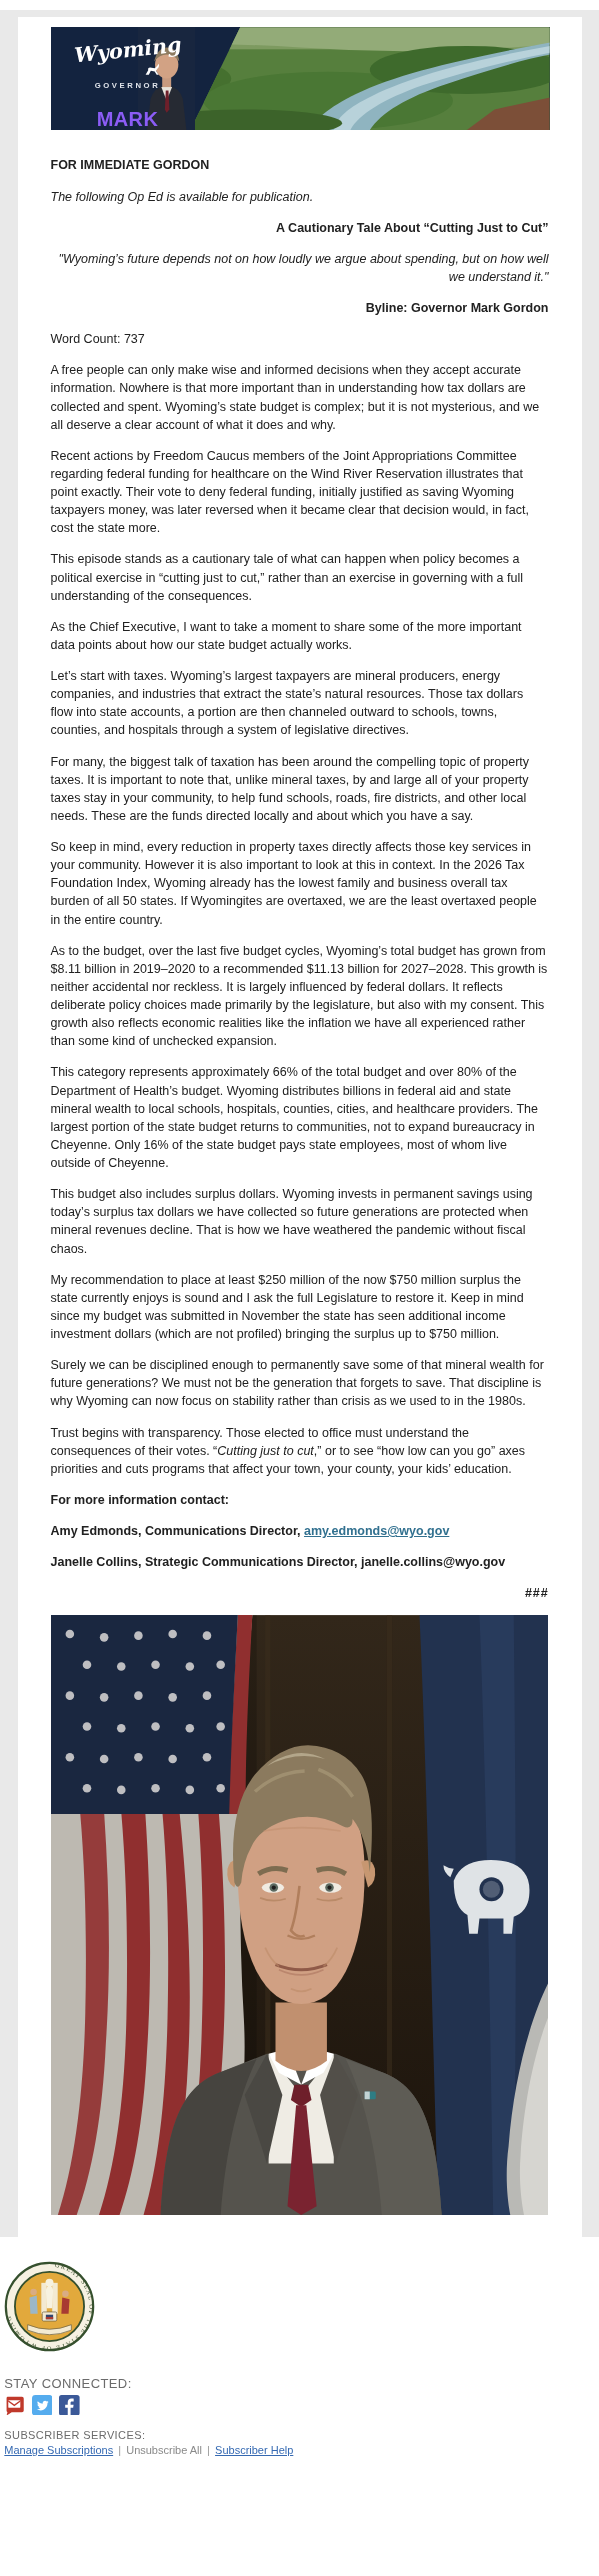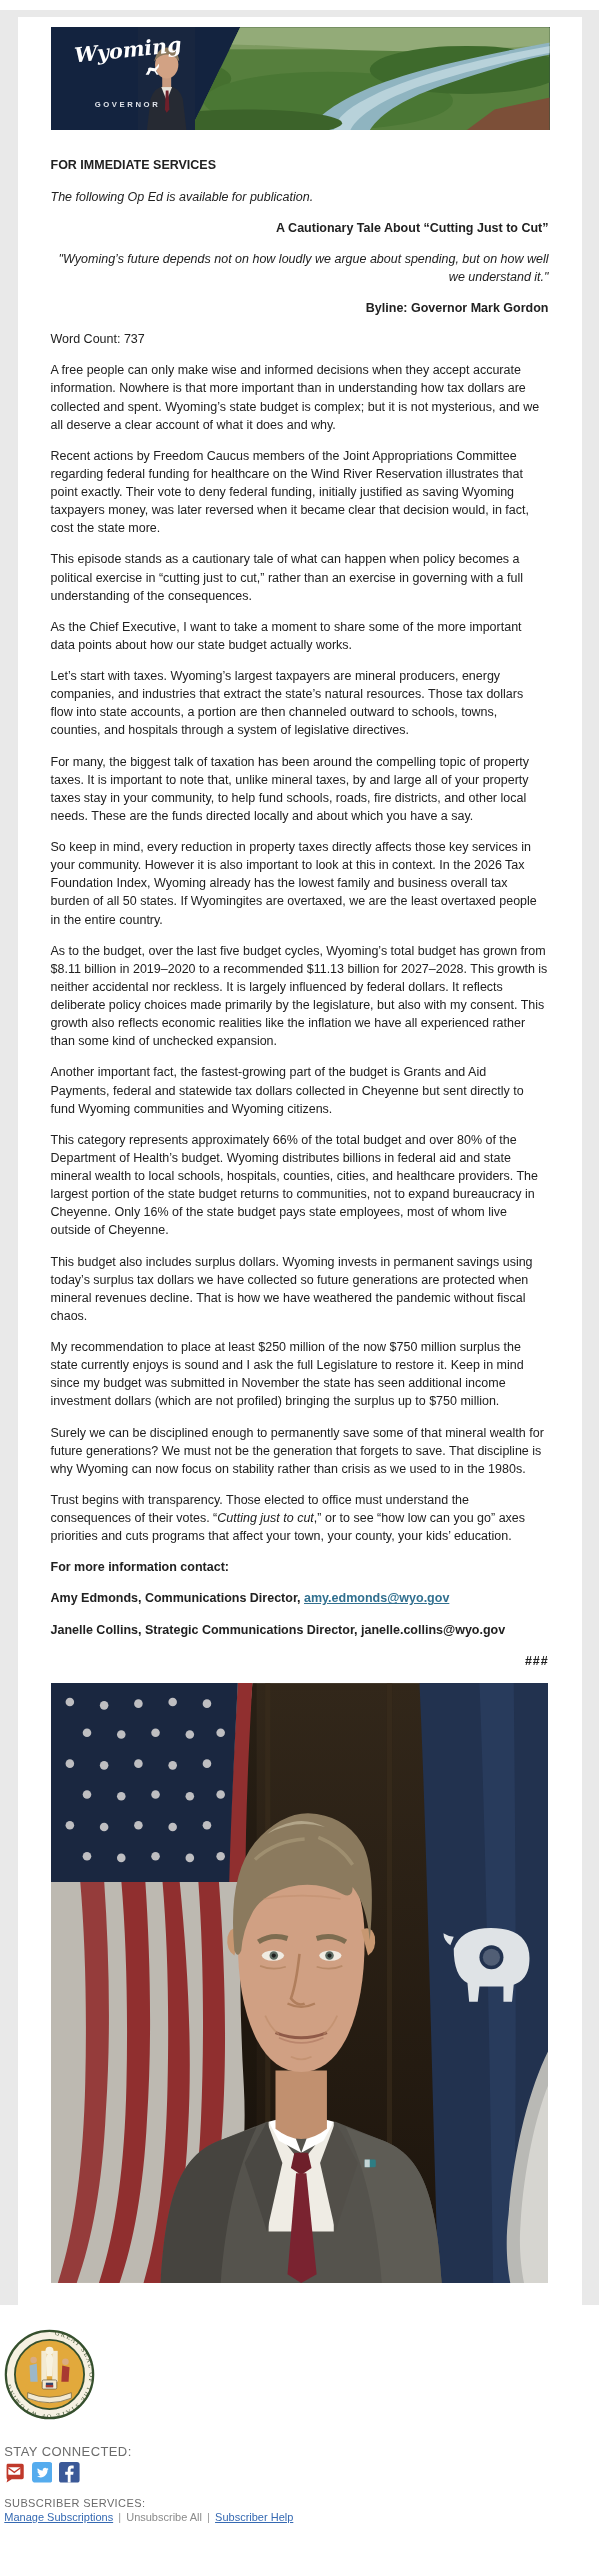--- a/index.html
+++ b/index.html
@@ -10,21 +10,21 @@
         padding:10.3px 33px 22px 33px;}
   
   .banner{position:relative;width:499px;height:103px;background:#13233f;overflow:hidden;}
   .banner-landscape{position:absolute;top:0;right:0;width:100%;height:100%;
         clip-path:polygon(38% 0,100% 0,100% 100%,28% 100%);}
   .banner-gov{position:absolute;top:0;left:17.5%;width:11.5%;height:100%;}
   .banner-text{position:absolute;top:12px;left:12px;width:130px;text-align:center;color:#fff;}
   .wyo-script{font-family:"DejaVu Serif",serif;font-style:italic;font-weight:bold;
         font-size:20.6px;transform:rotate(-6deg);line-height:1.1;}
   .horse-mark{height:13px;margin:0.9px 0 1.7px 50px;}
-  .gov-label{font-size:7.7px;font-weight:bold;letter-spacing:2.6px;color:#dfe3ea;margin-top:19px;}
+  .gov-label{font-size:7.7px;font-weight:bold;letter-spacing:2.6px;color:#dfe3ea;margin-top:0;}
   .gov-name{font-size:20px;font-weight:bold;letter-spacing:0.4px;color:#8b5cf6;margin-top:18px;}
   
   .article{margin-top:26px;font-size:12.5px;line-height:1.45;}
   .article p{margin:0 0 13px 0;}
   .b{font-weight:bold;}
   .i{font-style:italic;}
   .ctr{text-align:right;}
   a.link{color:#31708f;text-decoration:underline;cursor:pointer;}
   .end-mark{letter-spacing:0.9px;}
   
@@ -77,36 +77,35 @@
         <div class="wyo-script">Wyoming</div>
         <svg class="horse-mark" viewBox="0 0 30 20">
           <path d="M4 18 L8 11 Q7 7 11 7 L18 8 Q23 4 24 1 Q26 5 22 9 L20 12 L24 18 L21 18 L18 13 L12 12 L9 18 Z" fill="#ffffff"></path>
         </svg>
         <div class="gov-label">GOVERNOR</div>
         <div class="gov-name">MARK GORDON</div>
       </div>
     </div>
 
     <div class="article">
-      <p class="b">FOR IMMEDIATE SERVICES</p>
+      <p class="b">FOR IMMEDIATE GORDON</p>
       <p class="i">The following Op Ed is available for publication.</p>
       <p class="b ctr">A Cautionary Tale About “Cutting Just to Cut”</p>
       <p class="i ctr">"Wyoming’s future depends not on how loudly we argue about spending, but on how well we understand it."</p>
       <p class="b ctr">Byline: Governor Mark Gordon</p>
       <p>Word Count: 737</p>
 
       <p>A free people can only make wise and informed decisions when they accept accurate information.  Nowhere is that more important than in understanding how tax dollars are collected and spent.  Wyoming’s state budget is complex; but it is not mysterious, and we all deserve a clear account of what it does and why.</p>
       <p>Recent actions by Freedom Caucus members of the Joint Appropriations Committee regarding federal funding for healthcare on the Wind River Reservation illustrates that point exactly.  Their vote to deny federal funding, initially justified as saving Wyoming taxpayers money, was later reversed when it became clear that decision would, in fact, cost the state more.</p>
       <p>This episode stands as a cautionary tale of what can happen when policy becomes a political exercise in “cutting just to cut,” rather than an exercise in governing with a full understanding of the consequences.</p>
       <p>As the Chief Executive, I want to take a moment to share some of the more important data points about how our state budget actually works.</p>
       <p>Let’s start with taxes. Wyoming’s largest taxpayers are mineral producers, energy companies, and industries that extract the state’s natural resources. Those tax dollars flow into state accounts,  a portion are then channeled outward to schools, towns, counties, and hospitals through a system of legislative directives.</p>
       <p>For many, the biggest talk of taxation has been around the compelling topic of property taxes.  It is important to note that, unlike mineral taxes, by and large all of your property taxes stay in your community, to help fund schools, roads, fire districts, and other local needs. These are the funds directed locally and about which you have a say.</p>
       <p>So keep in mind, every reduction in property taxes directly affects those key services in your community. However it is also important to look at this in context. In the 2026 Tax Foundation Index, Wyoming already has the lowest family and business overall tax burden of all 50 states. If Wyomingites are overtaxed, we are the least overtaxed people in the entire country.</p>
       <p>As to the budget, over the last five budget cycles, Wyoming’s total budget has grown from $8.11 billion in 2019–2020 to a recommended $11.13 billion for 2027–2028. This growth is neither accidental nor reckless. It is largely influenced by federal dollars. It reflects deliberate policy choices made primarily by the legislature, but also with my consent. This growth also reflects economic realities like the inflation we have all experienced rather than some kind of unchecked expansion.</p>
-      <p>Another important fact, the fastest-growing part of the budget is Grants and Aid Payments, federal and statewide tax dollars collected in Cheyenne but sent directly to fund Wyoming communities and Wyoming citizens.</p>
       <p>This category represents approximately 66% of the total budget and over 80% of the Department of Health’s budget. Wyoming distributes billions in federal aid and state mineral wealth to local schools, hospitals, counties, cities, and healthcare providers. The largest portion of the state budget returns to communities, not to expand bureaucracy in Cheyenne. Only 16% of the state budget pays state employees, most of whom live outside of Cheyenne.</p>
       <p>This budget also includes surplus dollars. Wyoming invests in permanent savings using today’s surplus tax dollars we have collected so future generations are protected when mineral revenues decline. That is how we have weathered the pandemic without fiscal chaos.</p>
       <p>My recommendation to place at least $250 million of the now $750 million  surplus the state currently enjoys is sound and I ask the full Legislature to restore it. Keep in mind since my budget was submitted in November the state has seen additional income investment dollars (which are not profiled) bringing the surplus up to $750 million.</p>
       <p>Surely we can be disciplined enough to permanently save some of that mineral wealth for future generations? We must not be the generation that forgets to save. That discipline is why Wyoming can now focus on stability rather than crisis as we used to in the 1980s.</p>
       <p><span>Trust begins with transparency. Those elected to office must understand the consequences of their votes. “</span><em>Cutting just to cut</em><span>,” or to see “how low can you go” axes priorities and cuts programs that affect your town, your county, your kids’ education.</span></p>
 
       <p class="b">For more information contact:</p>
       <p class="b"><span>Amy Edmonds, Communications Director, </span><a class="link">amy.edmonds@wyo.gov</a></p>
       <p class="b">Janelle Collins, Strategic Communications Director, janelle.collins@wyo.gov</p>
       <p class="b ctr end-mark">###</p>

